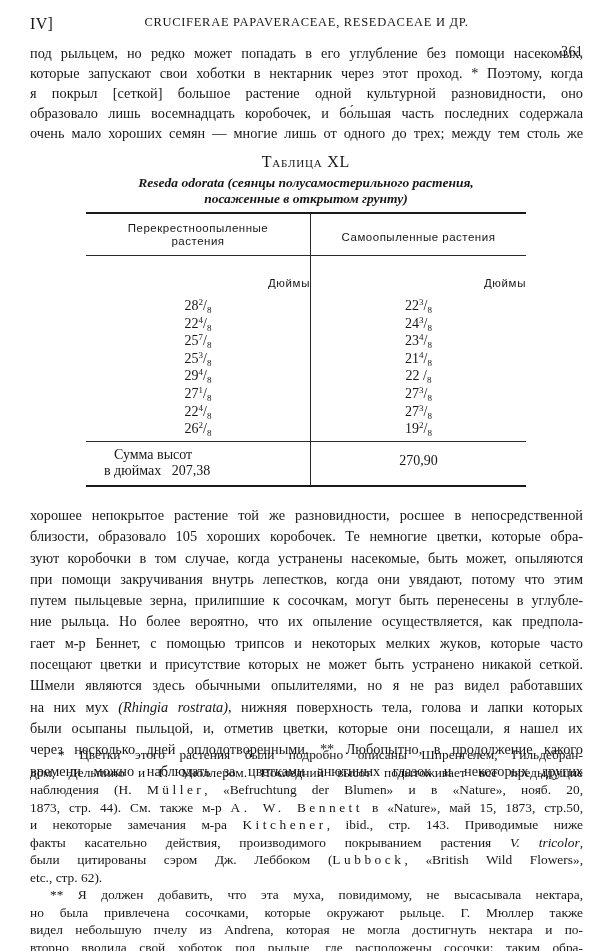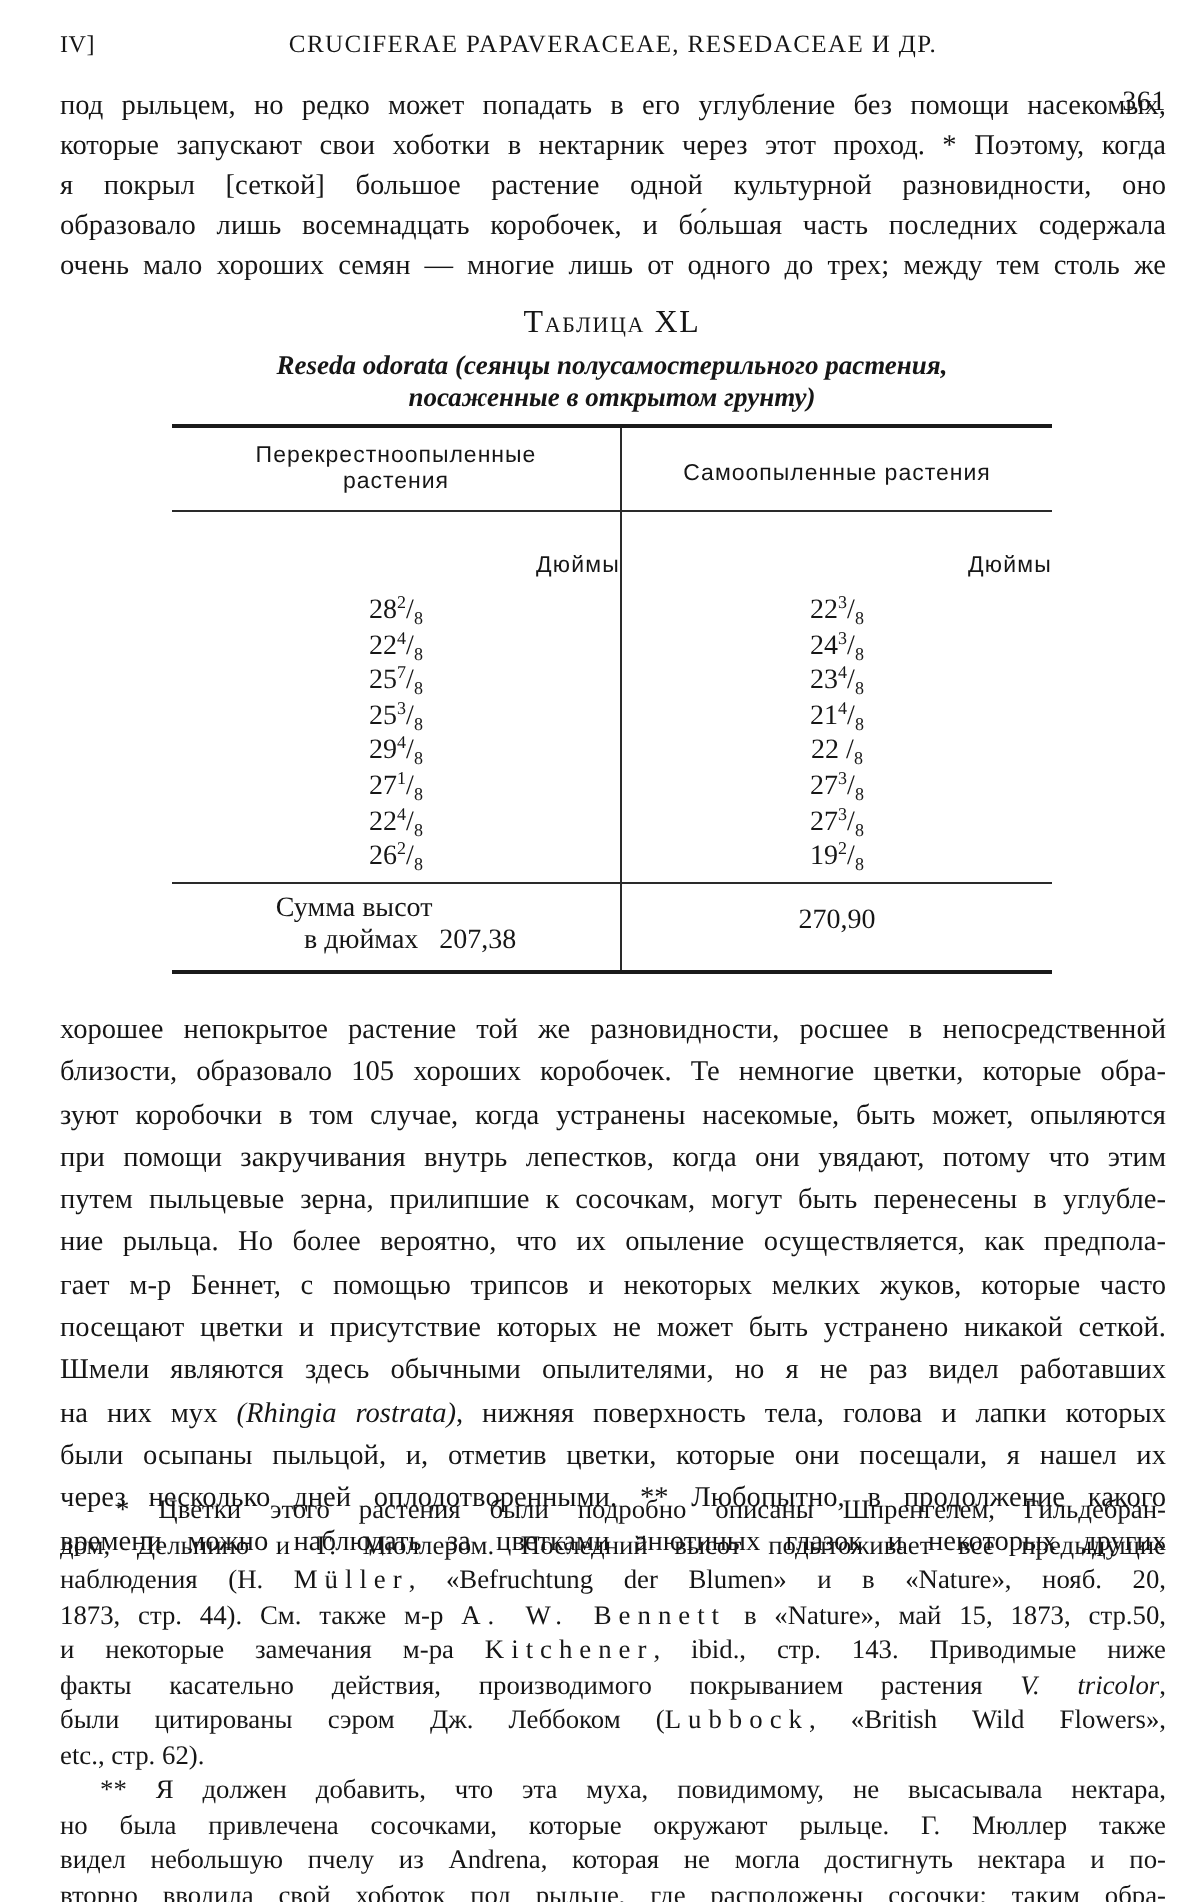--- a/index.html
+++ b/index.html
@@ -7,21 +7,21 @@
     width: 600px; height: 951px; position: relative; overflow: hidden;
     font-family: "Liberation Serif", "DejaVu Serif", serif;
     color: #161616;
   }
   .page { position: absolute; left: 0; top: 0; width: 600px; height: 951px; }
 
   .running-head {
     position: absolute; left: 30px; top: 12px; width: 553px; height: 20px;
     font-size: 13px; letter-spacing: 0.3px;
   }
-  .running-head .sec { position: absolute; left: 0; top: 3px; font-size: 12px; }
+  .running-head .sec { position: absolute; left: 0; top: 3px; font-size: 16px; }
   .running-head .title { position: absolute; left: 0; width: 100%; top: 3px; text-align: center; font-size: 12.5px; letter-spacing: 0.7px; }
   .running-head .num { position: absolute; right: 0; top: 0; font-size: 14px; margin-top: 32px; }
 
   .para {
     position: absolute; left: 30px; width: 553px;
     font-size: 14.3px; line-height: 20px; text-align: justify;
     text-align-last: justify;
   }
   .para .line { display: block; white-space: nowrap; text-align: justify; text-align-last: justify; }
 
@@ -43,21 +43,21 @@
   .col-right { left: 311px; width: 215px; }
 
   .units { position: absolute; font-size: 11.5px; text-align: right; top: 277px;
     font-family: "Liberation Sans", "DejaVu Sans", sans-serif; letter-spacing: 0.6px; }
   .values { position: absolute; top: 297px; font-size: 14px; line-height: 17.6px; text-align: center; }
   .values .v { display: block; text-align: center; }
   .values sup { font-size: 9px; vertical-align: 5px; line-height: 0; }
   .values sub { font-size: 9px; vertical-align: -3px; line-height: 0; }
 
   .sum-left { position: absolute; left: 96px; top: 447px; font-size: 14px; line-height: 16px; text-align: center; }
-  .sum-left .l2 { padding-left: 8px; margin-left: 48px; }
+  .sum-left .l2 { padding-left: 8px; }
   .sum-right { position: absolute; top: 453px; font-size: 14px; text-align: center; }
 
   .fn {
     position: absolute; left: 48px; width: 535px;
     font-size: 13.4px; line-height: 17.5px;
   }
   .fn .line { display: block; white-space: nowrap; text-align: justify; text-align-last: justify; }
   .fn .line.last { text-align-last: left; }
   .spaced { letter-spacing: 3.5px; }
   .it { font-style: italic; }

